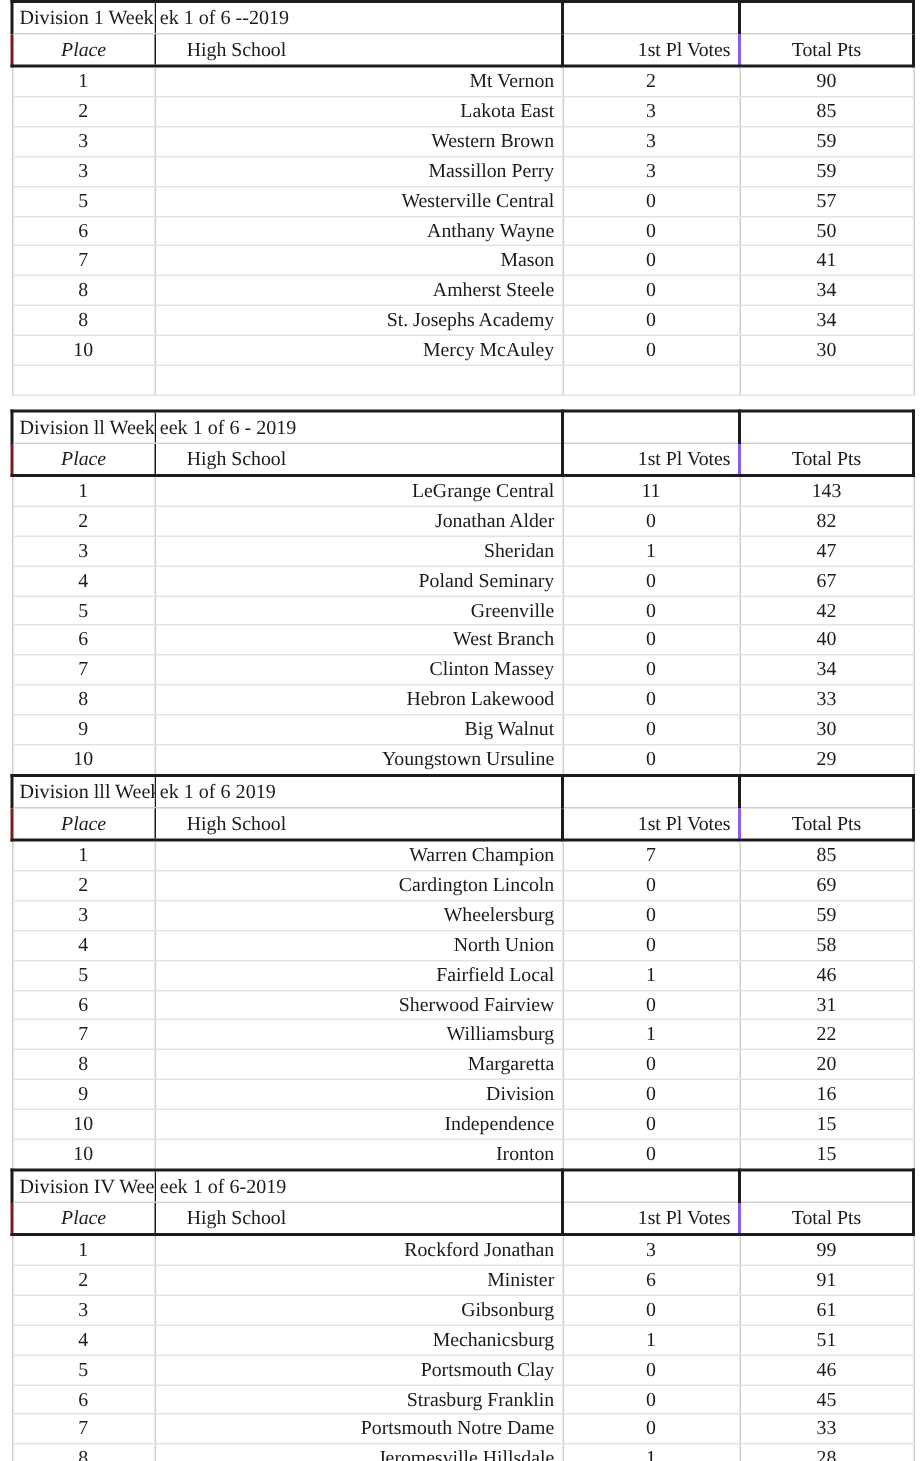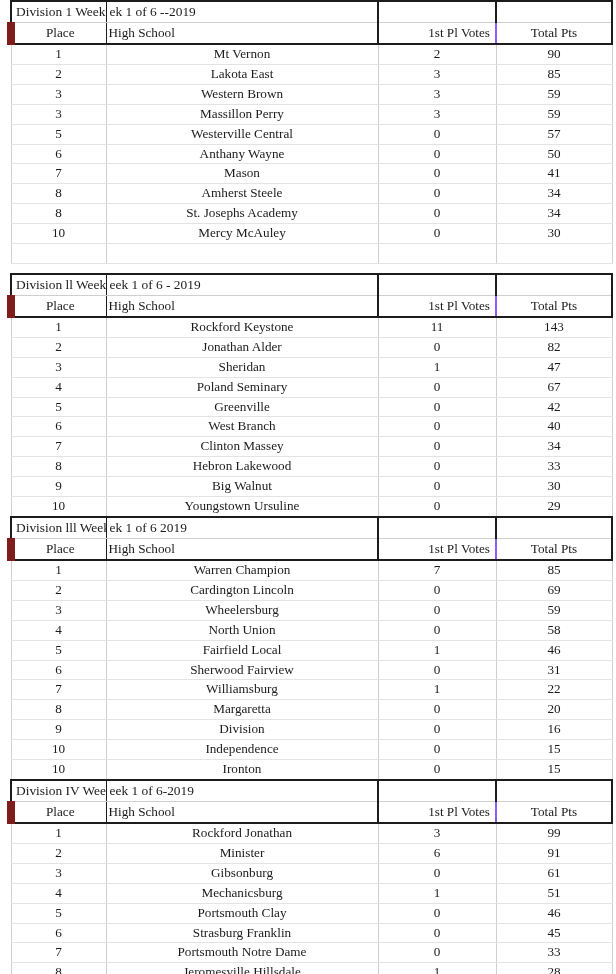--- a/index.html
+++ b/index.html
@@ -121,28 +121,28 @@
 
   
   tr.col-head td {
     text-align: center;
     font-size: 13.2px;
     height: 20px;
     line-height: 20px;
     border-top: 1px solid #1c1c1c;
     border-bottom: 2px solid #1c1c1c;
   }
-  tr.col-head td.ch-place  { border-left: 8px solid #7f1d1d; border-right: 1px solid #1c1c1c; }
-  tr.col-head td.ch-school { border-left: none; border-right: 2px solid #1c1c1c; text-align: left; padding-left: 2px; }
+  tr.col-head td.ch-place  { border-left: 2px solid #7f1d1d; border-right: 1px solid #1c1c1c; font-style: italic; }
+  tr.col-head td.ch-school { border-left: none; border-right: 2px solid #1c1c1c; text-align: left; padding-left: 21px; }
   tr.col-head td.ch-votes  { border-left: none; border-right: 2px solid #8b5cf6; text-align: right; }
   tr.col-head td.ch-points { border-left: none; border-right: 2px solid #1c1c1c; }
 
   
   tr.data-row td.d-place  { text-align: center; border-left: 1px solid #cfcfcf; border-right: 1px solid #cfcfcf; }
-  tr.data-row td.d-school { text-align: center; padding-left: 5px; border-left: none; border-right: 1px solid #cfcfcf; }
+  tr.data-row td.d-school { text-align: right; padding-left: 5px; border-left: none; border-right: 1px solid #cfcfcf; }
   tr.data-row td.d-votes  { text-align: center; border-left: none; border-right: 1px solid #cfcfcf; }
   tr.data-row td.d-points { text-align: center; border-left: none; border-right: 1px solid #cfcfcf; }
 </style>
 </head>
 <body>
 
 <div id="sheet">
   <table class="poll">
     <colgroup>
       <col class="c-place">
@@ -250,21 +250,21 @@
           <td class="tb-points"></td>
         </tr>
         <tr class="col-head">
           <td class="ch-place">Place</td>
           <td class="ch-school">High School</td>
           <td class="ch-votes">1st Pl Votes</td>
           <td class="ch-points">Total Pts</td>
         </tr>
         <tr class="data-row">
           <td class="d-place">1</td>
-          <td class="d-school">Rockford Keystone</td>
+          <td class="d-school">LeGrange Central</td>
           <td class="d-votes">11</td>
           <td class="d-points">143</td>
         </tr>
         <tr class="data-row">
           <td class="d-place">2</td>
           <td class="d-school">Jonathan Alder</td>
           <td class="d-votes">0</td>
           <td class="d-points">82</td>
         </tr>
         <tr class="data-row">

